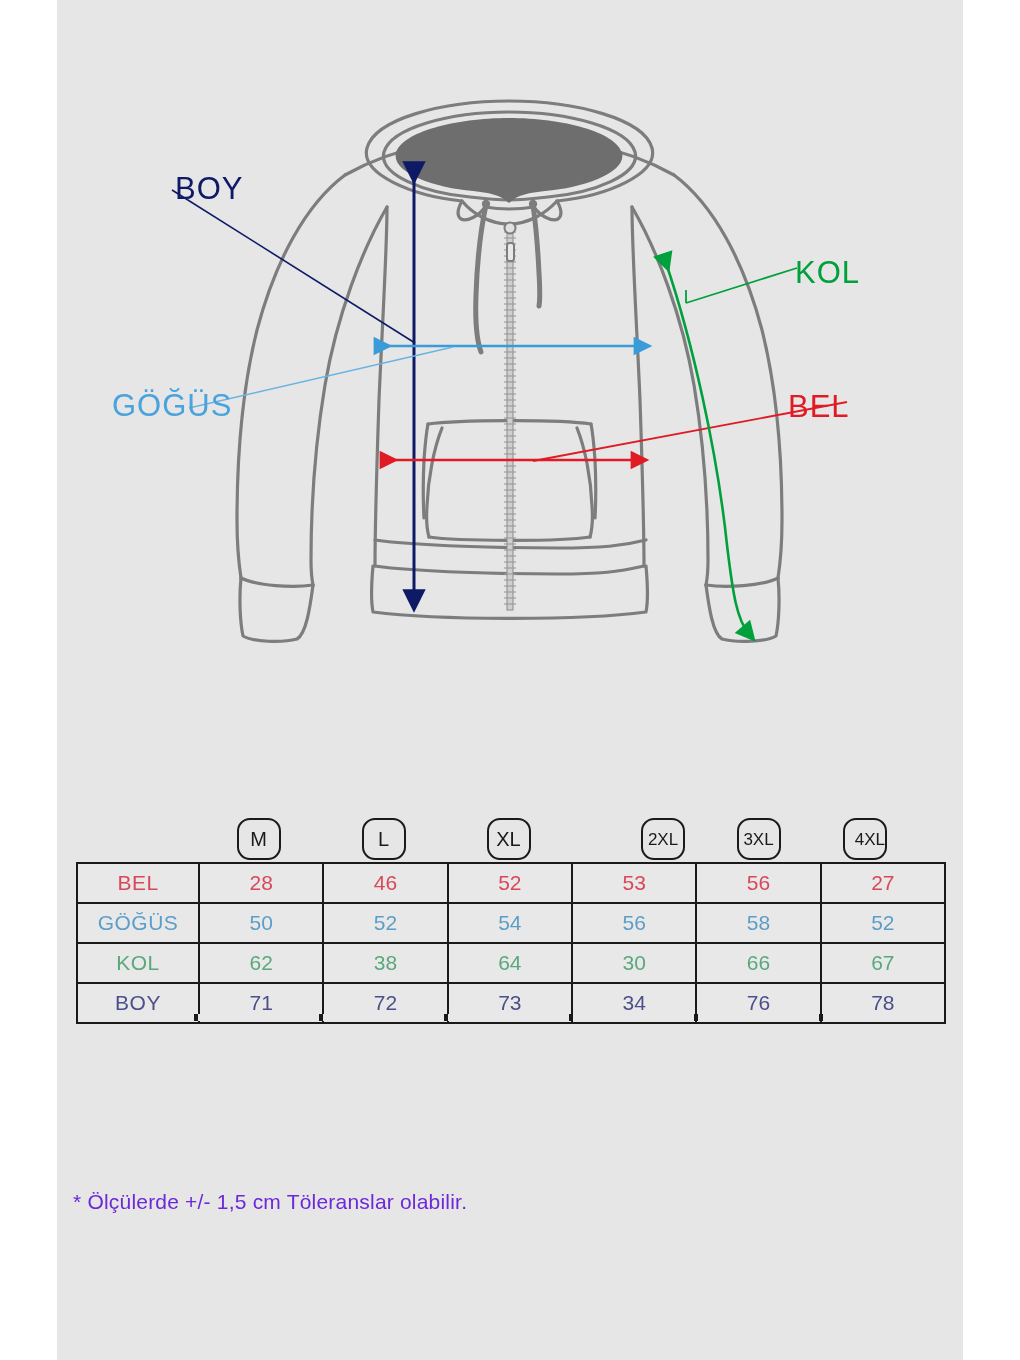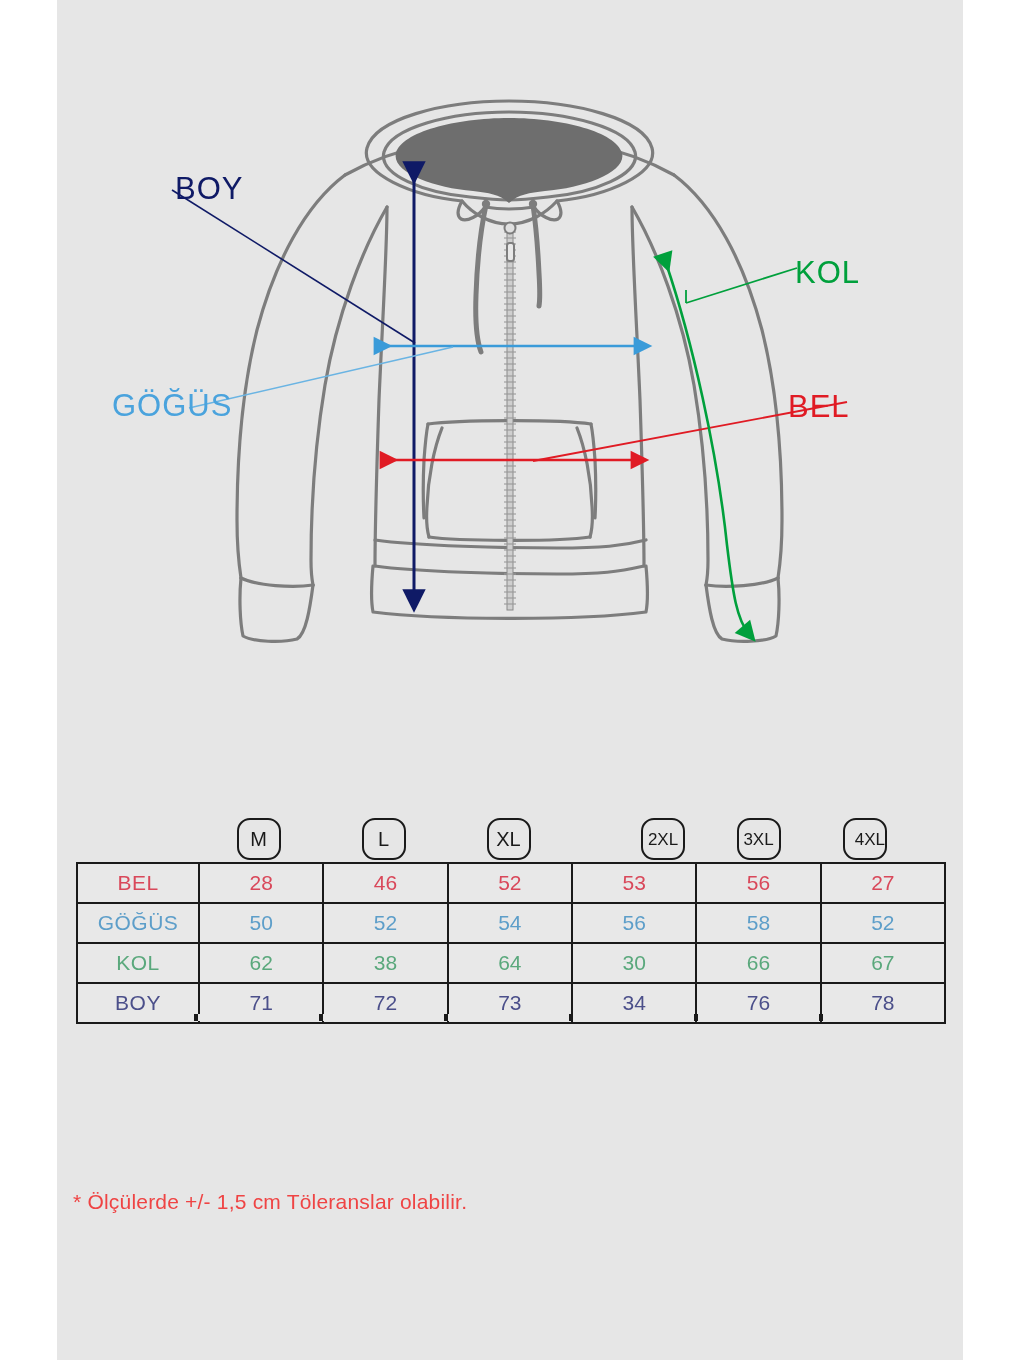--- a/index.html
+++ b/index.html
@@ -130,21 +130,21 @@
     box-sizing: border-box;
     background: #e8e8e8;
   }
 
   
   #footnote {
     position: absolute;
     left: 73px;
     top: 1190px;
     font-size: 21px;
-    color: #ef4444;
+    color: #6d28d9;
     font-family: "Liberation Sans", sans-serif;
     letter-spacing: 0.2px;
     white-space: nowrap;
   }
 </style>
 </head>
 <body>
 
 <div id="page">
 

